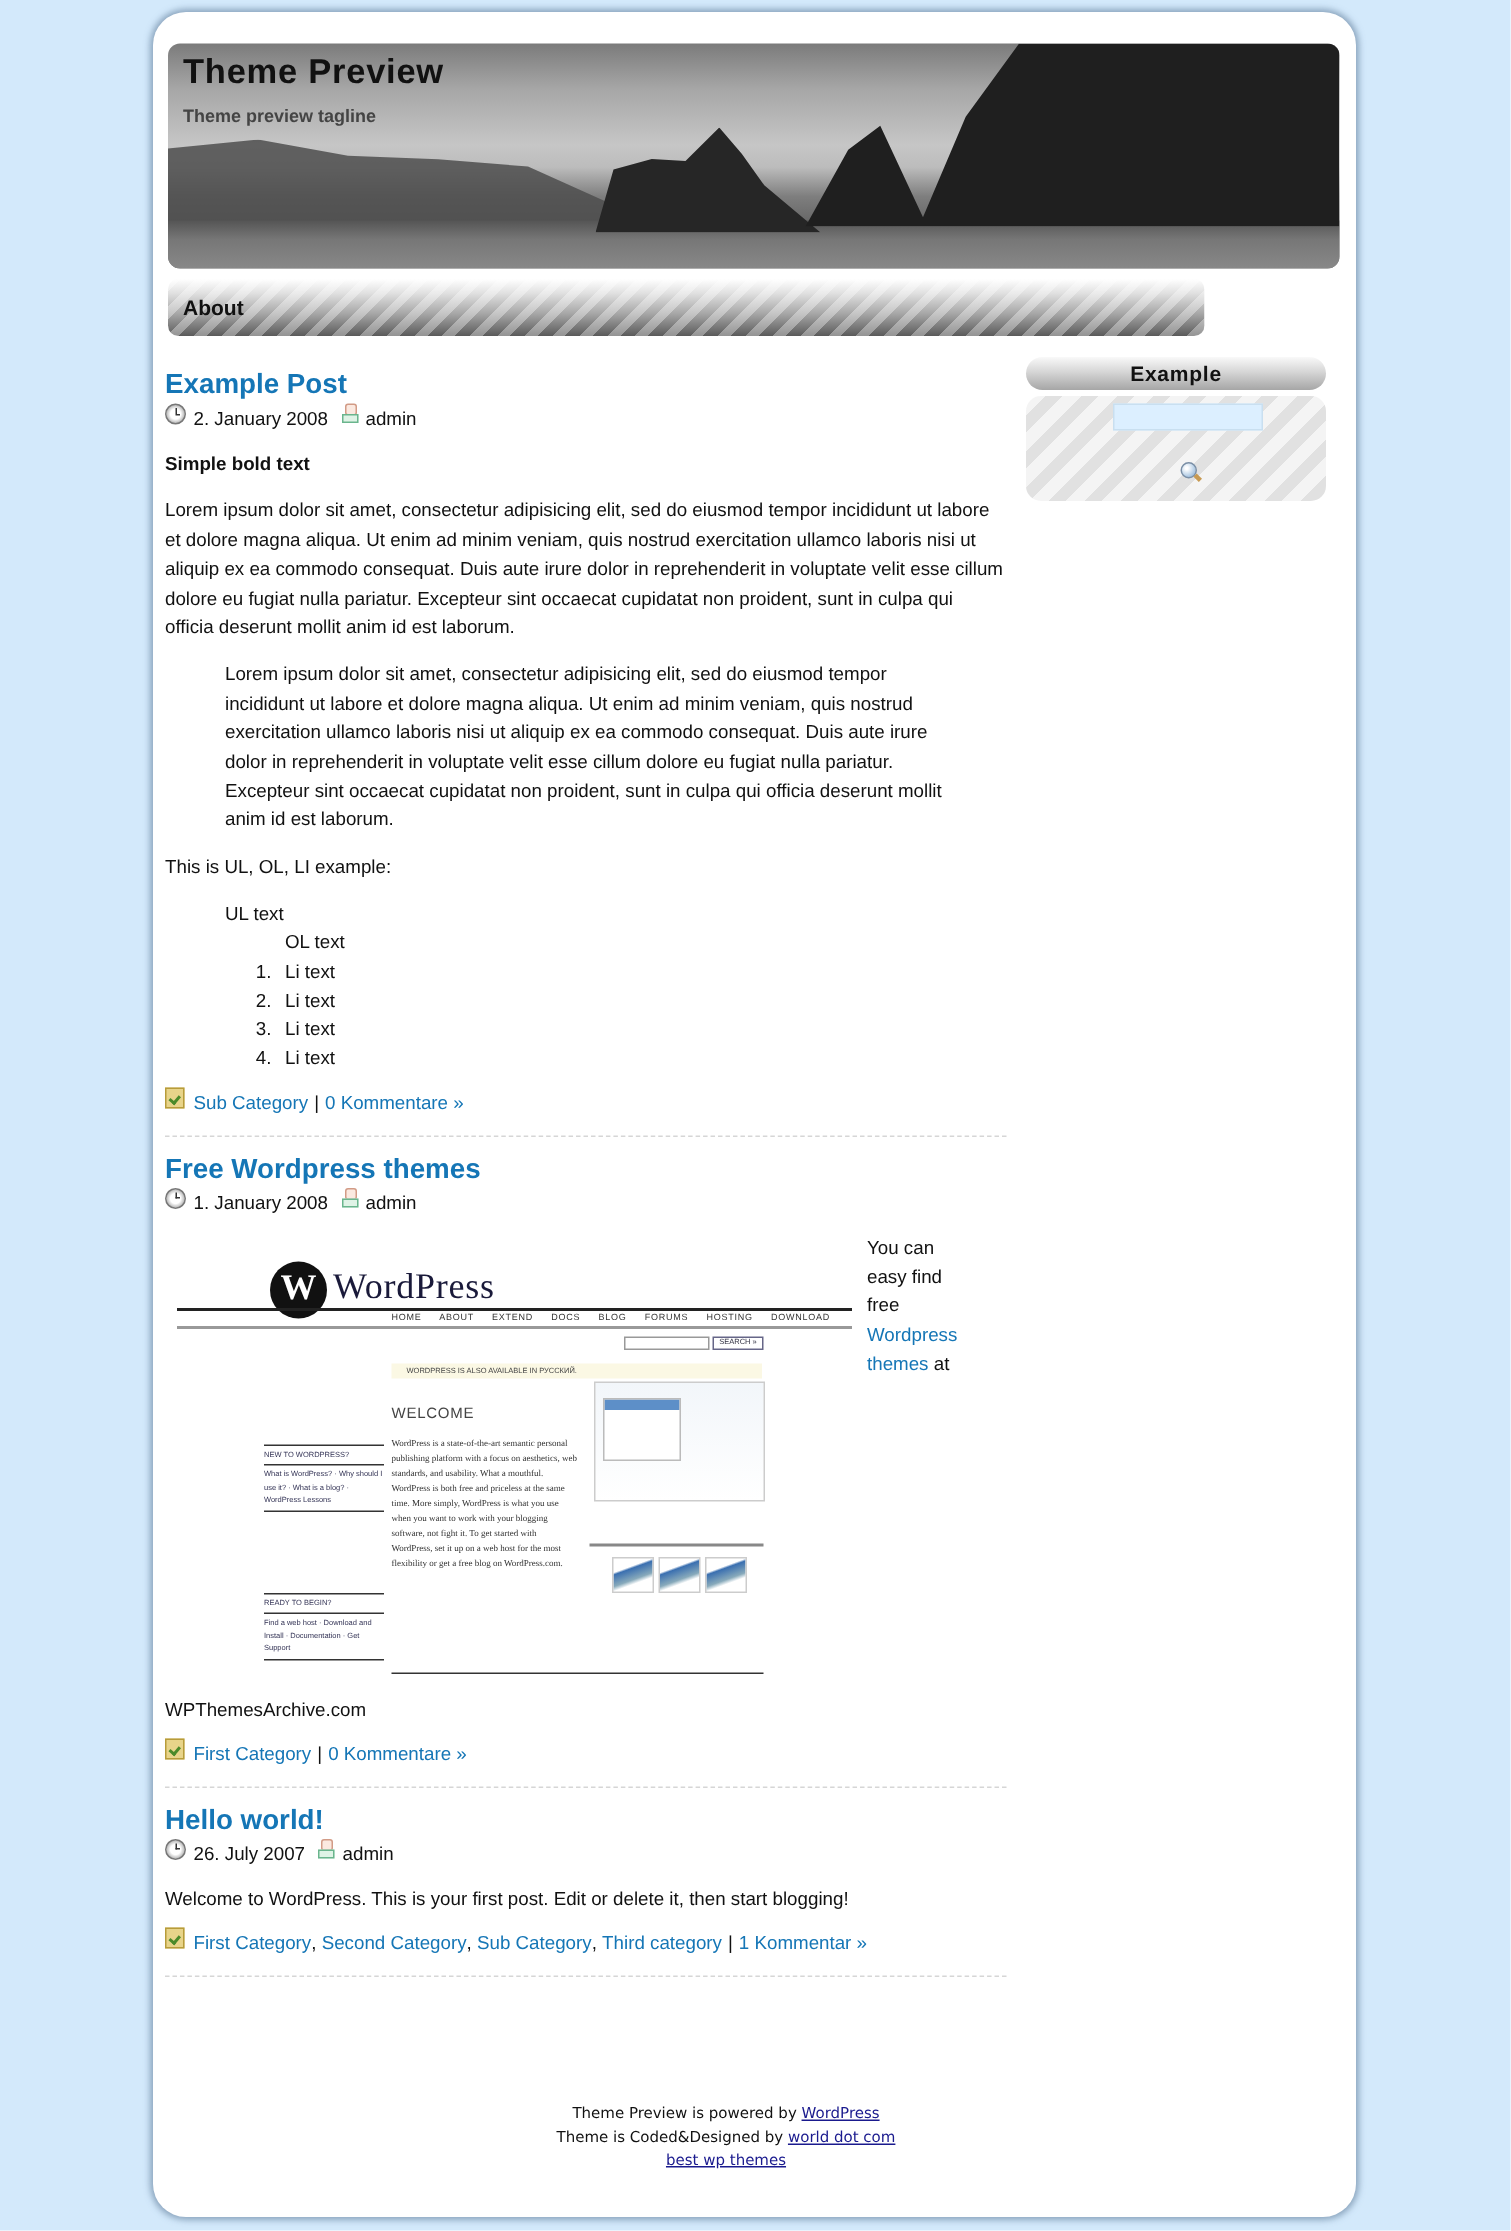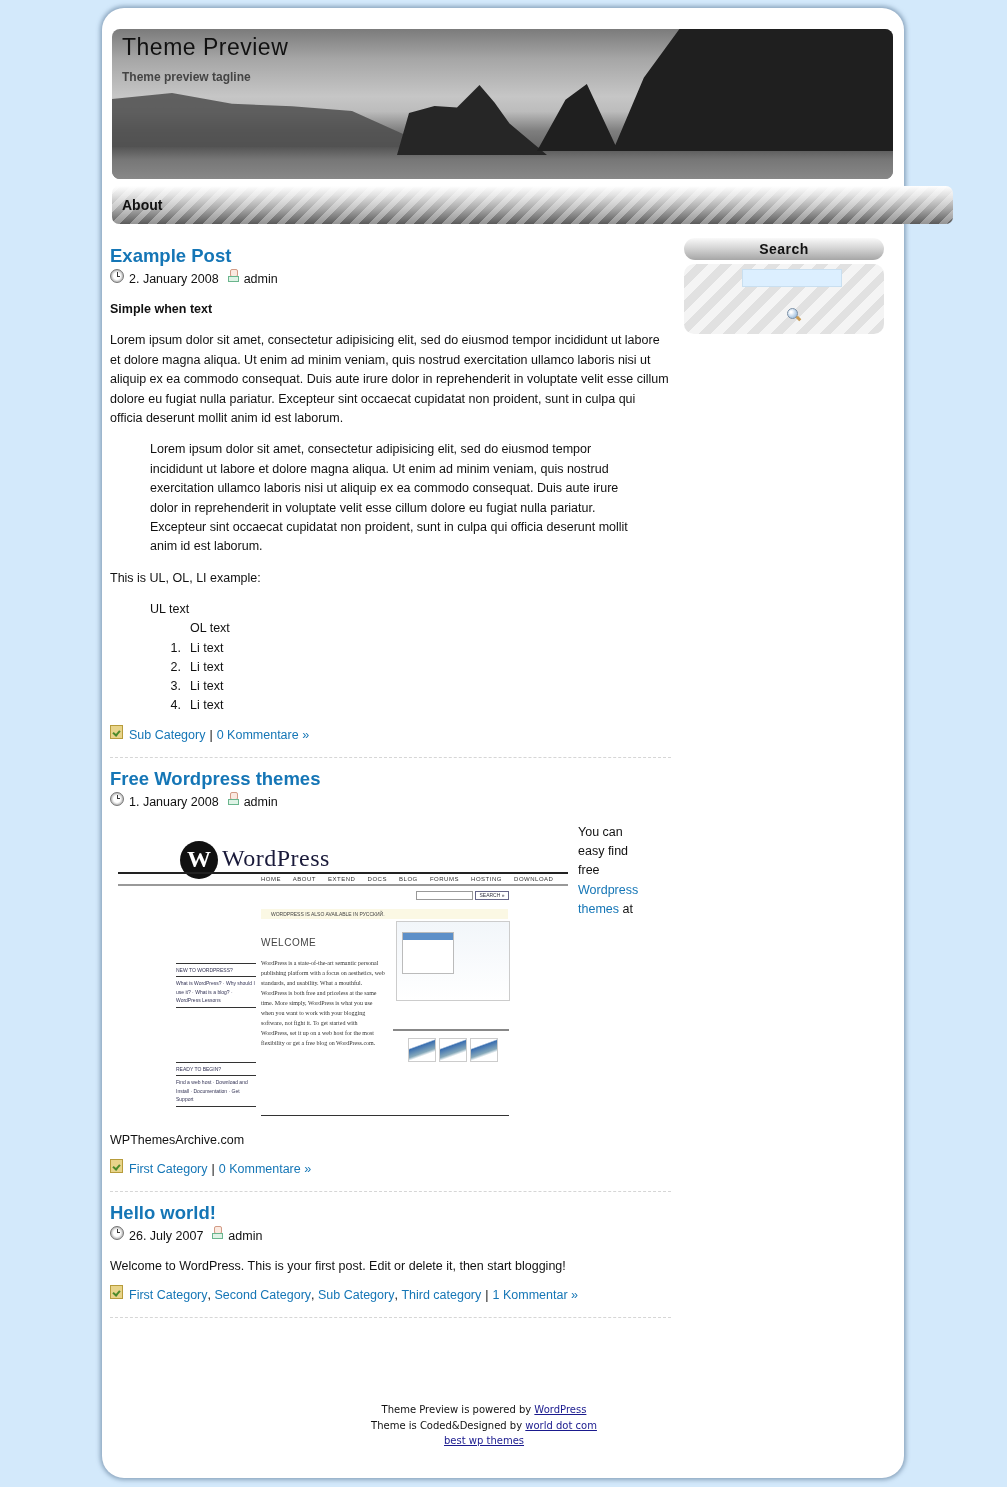--- a/index.html
+++ b/index.html
@@ -31,28 +31,28 @@
   }
   .header .rock2 {
     position:absolute; left:425px; top:0; width:356px; height:122px; background:#1f1f1f;
     clip-path: polygon(0 100%, 8% 58%, 14% 45%, 22% 95%, 30% 40%, 40% 0, 100% 0, 100% 100%);
   }
   .header .beach {
     position:absolute; left:0; bottom:0; width:100%; height:32px;
     background: linear-gradient(180deg,#555 0%,#777 40%,#888 100%);
   }
   .site-title {
-    position:absolute; left:10px; top:5px; font-size:23px; font-weight:normal; color:#111;
+    position:absolute; left:10px; top:5px; font-size:23px; font-weight:bold; color:#111;
     letter-spacing:0.5px; margin:0;
   }
   .tagline {
     position:absolute; left:10px; top:41px; font-size:12px; font-weight:bold; color:#444;
   }
   .nav {
-    position:absolute; left:10px; top:178px; width:841px; height:38px; border-radius:7px;
+    position:absolute; left:10px; top:178px; width:691px; height:38px; border-radius:7px;
     background:
       repeating-linear-gradient(135deg, rgba(255,255,255,0.35) 0 6px, rgba(0,0,0,0.0) 6px 13px),
       linear-gradient(180deg,#ffffff 0%,#e0e0e0 25%,#a8a8a8 60%,#5a5a5a 100%);
     text-align: right;
   }
   .nav a {
     position:absolute; left:10px; top:11px; font-size:14px; font-weight:bold; color:#111; text-decoration:none;
   }
   .content { position:absolute; left:8px; top:236px; width:560px; }
   .post-title { font-size:18.5px; font-weight:bold; color:#1576b6; margin:0; line-height:24px; text-decoration:none; display:block; }
@@ -150,21 +150,21 @@
   <div class="content">
 
     <div>
       <a href="#" class="post-title">Example Post</a>
       <div class="meta">
         <span class="icon-clock"></span>
         <span>2. January 2008</span>
         <span class="icon-user"></span>
         <span>admin</span>
       </div>
-      <p class="bold">Simple when text</p>
+      <p class="bold">Simple bold text</p>
       <p class="para">Lorem ipsum dolor sit amet, consectetur adipisicing elit, sed do eiusmod tempor incididunt ut labore et dolore magna aliqua. Ut enim ad minim veniam, quis nostrud exercitation ullamco laboris nisi ut aliquip ex ea commodo consequat. Duis aute irure dolor in reprehenderit in voluptate velit esse cillum dolore eu fugiat nulla pariatur. Excepteur sint occaecat cupidatat non proident, sunt in culpa qui officia deserunt mollit anim id est laborum.</p>
       <blockquote>Lorem ipsum dolor sit amet, consectetur adipisicing elit, sed do eiusmod tempor incididunt ut labore et dolore magna aliqua. Ut enim ad minim veniam, quis nostrud exercitation ullamco laboris nisi ut aliquip ex ea commodo consequat. Duis aute irure dolor in reprehenderit in voluptate velit esse cillum dolore eu fugiat nulla pariatur. Excepteur sint occaecat cupidatat non proident, sunt in culpa qui officia deserunt mollit anim id est laborum.</blockquote>
       <p class="para">This is UL, OL, LI example:</p>
       <div class="ul-block">
         <div>UL text</div>
         <div class="ol-title">OL text</div>
         <div class="ol-wrap">
           <div class="ol-item">
               <span class="num">1.</span>
               <span>Li text</span>
@@ -270,21 +270,21 @@
           <span>,&nbsp;</span>
         <a href="#" class="lnk">Third category</a>
         <span class="sep">|</span>
         <a href="#" class="lnk">1 Kommentar »</a>
       </div>
       <div class="divider"></div>
     </div>
   </div>
 
   <div class="sidebar">
-    <div class="sb-title">Search</div>
+    <div class="sb-title">Example</div>
     <div class="sb-box">
       <input class="search-input" type="text" value="" style="">
       <div class="search-btn"></div>
     </div>
   </div>
 
   <div class="footer">
     <div>
       <span>Theme Preview is powered by</span>
       <a href="#">WordPress</a>

